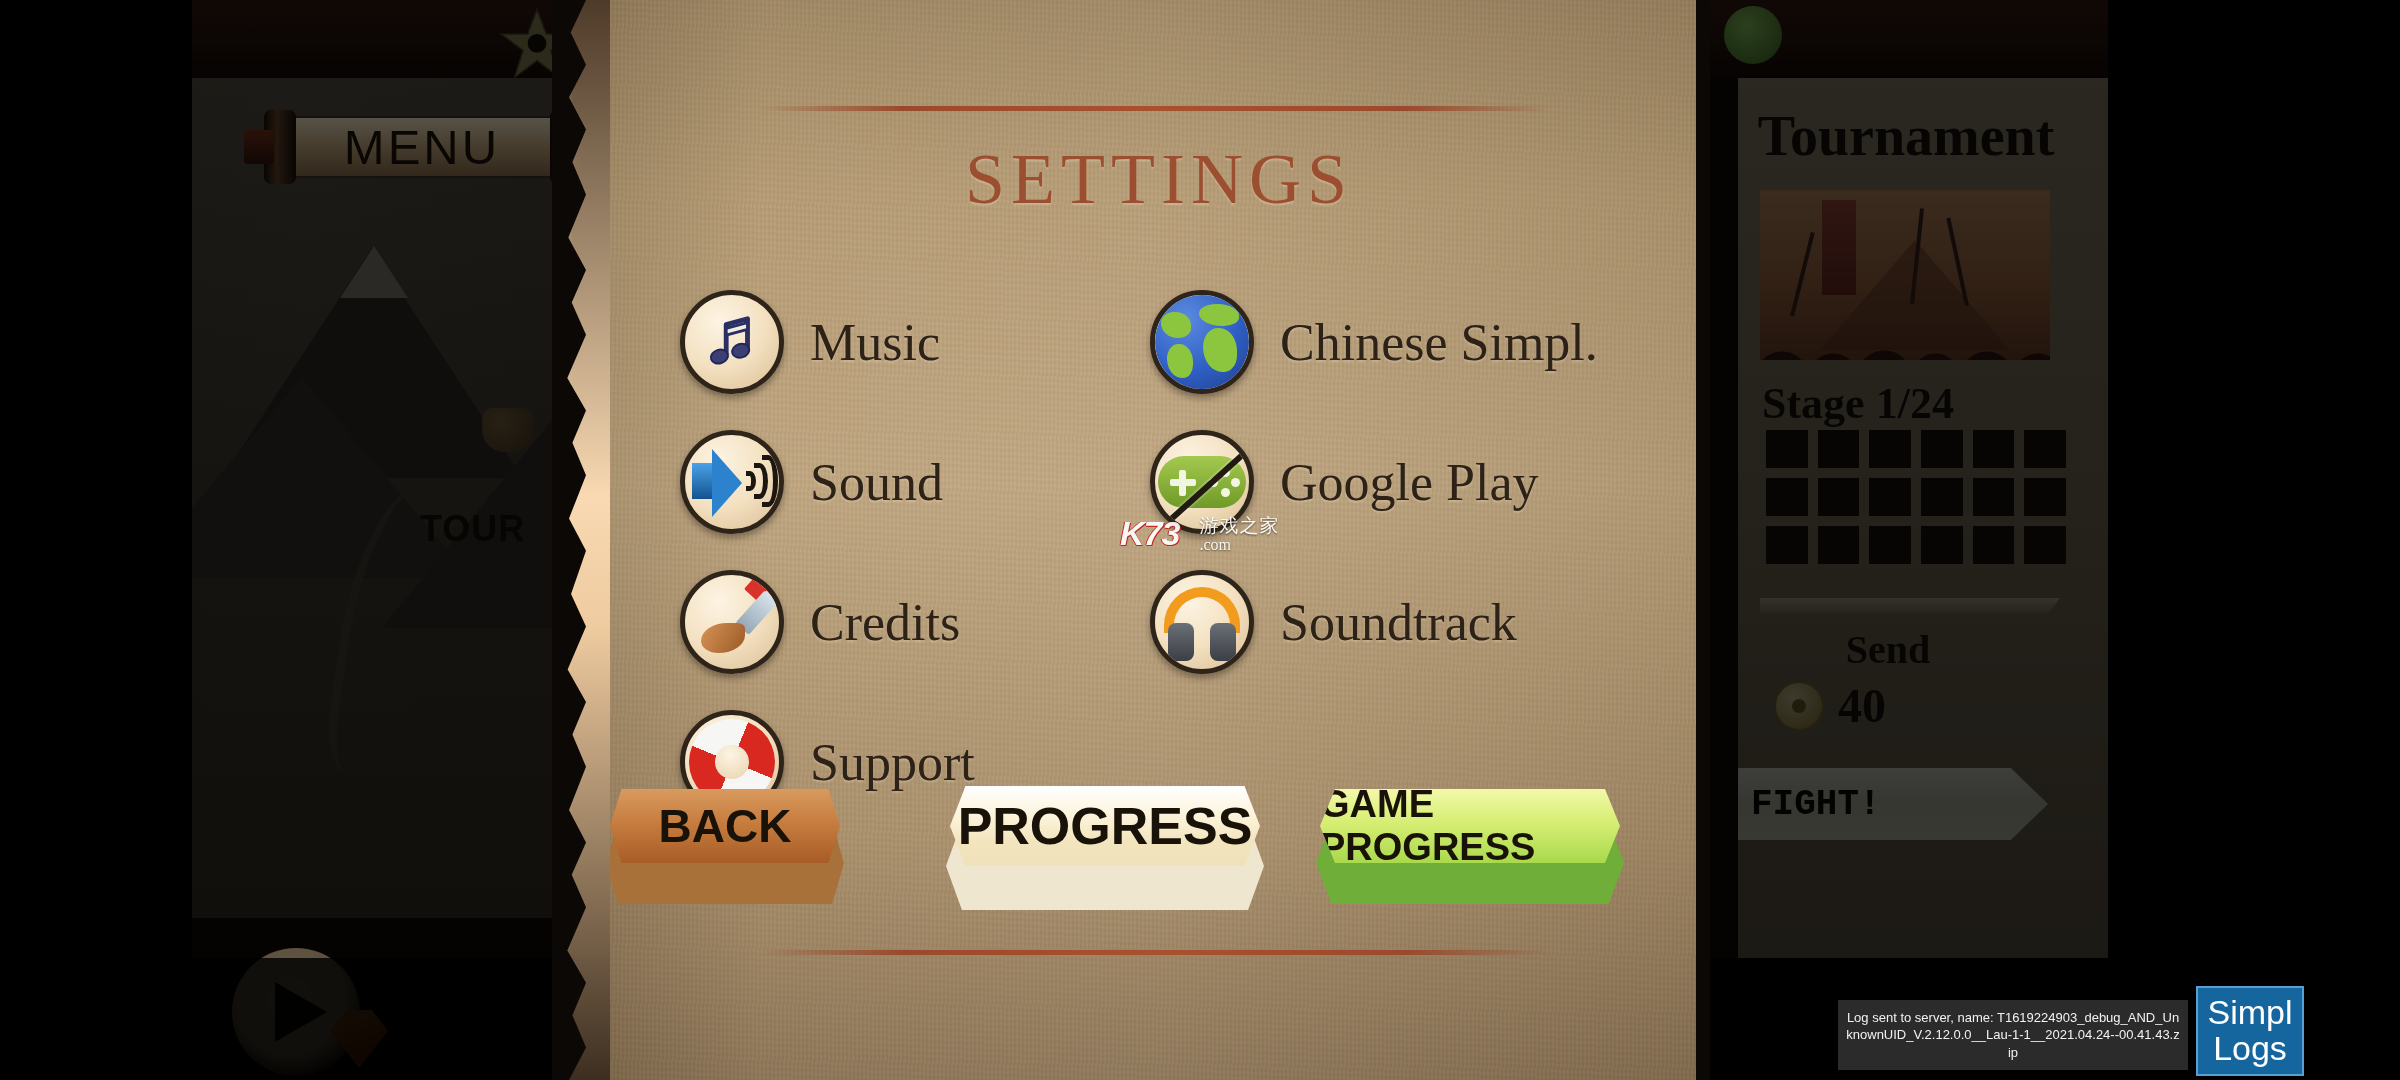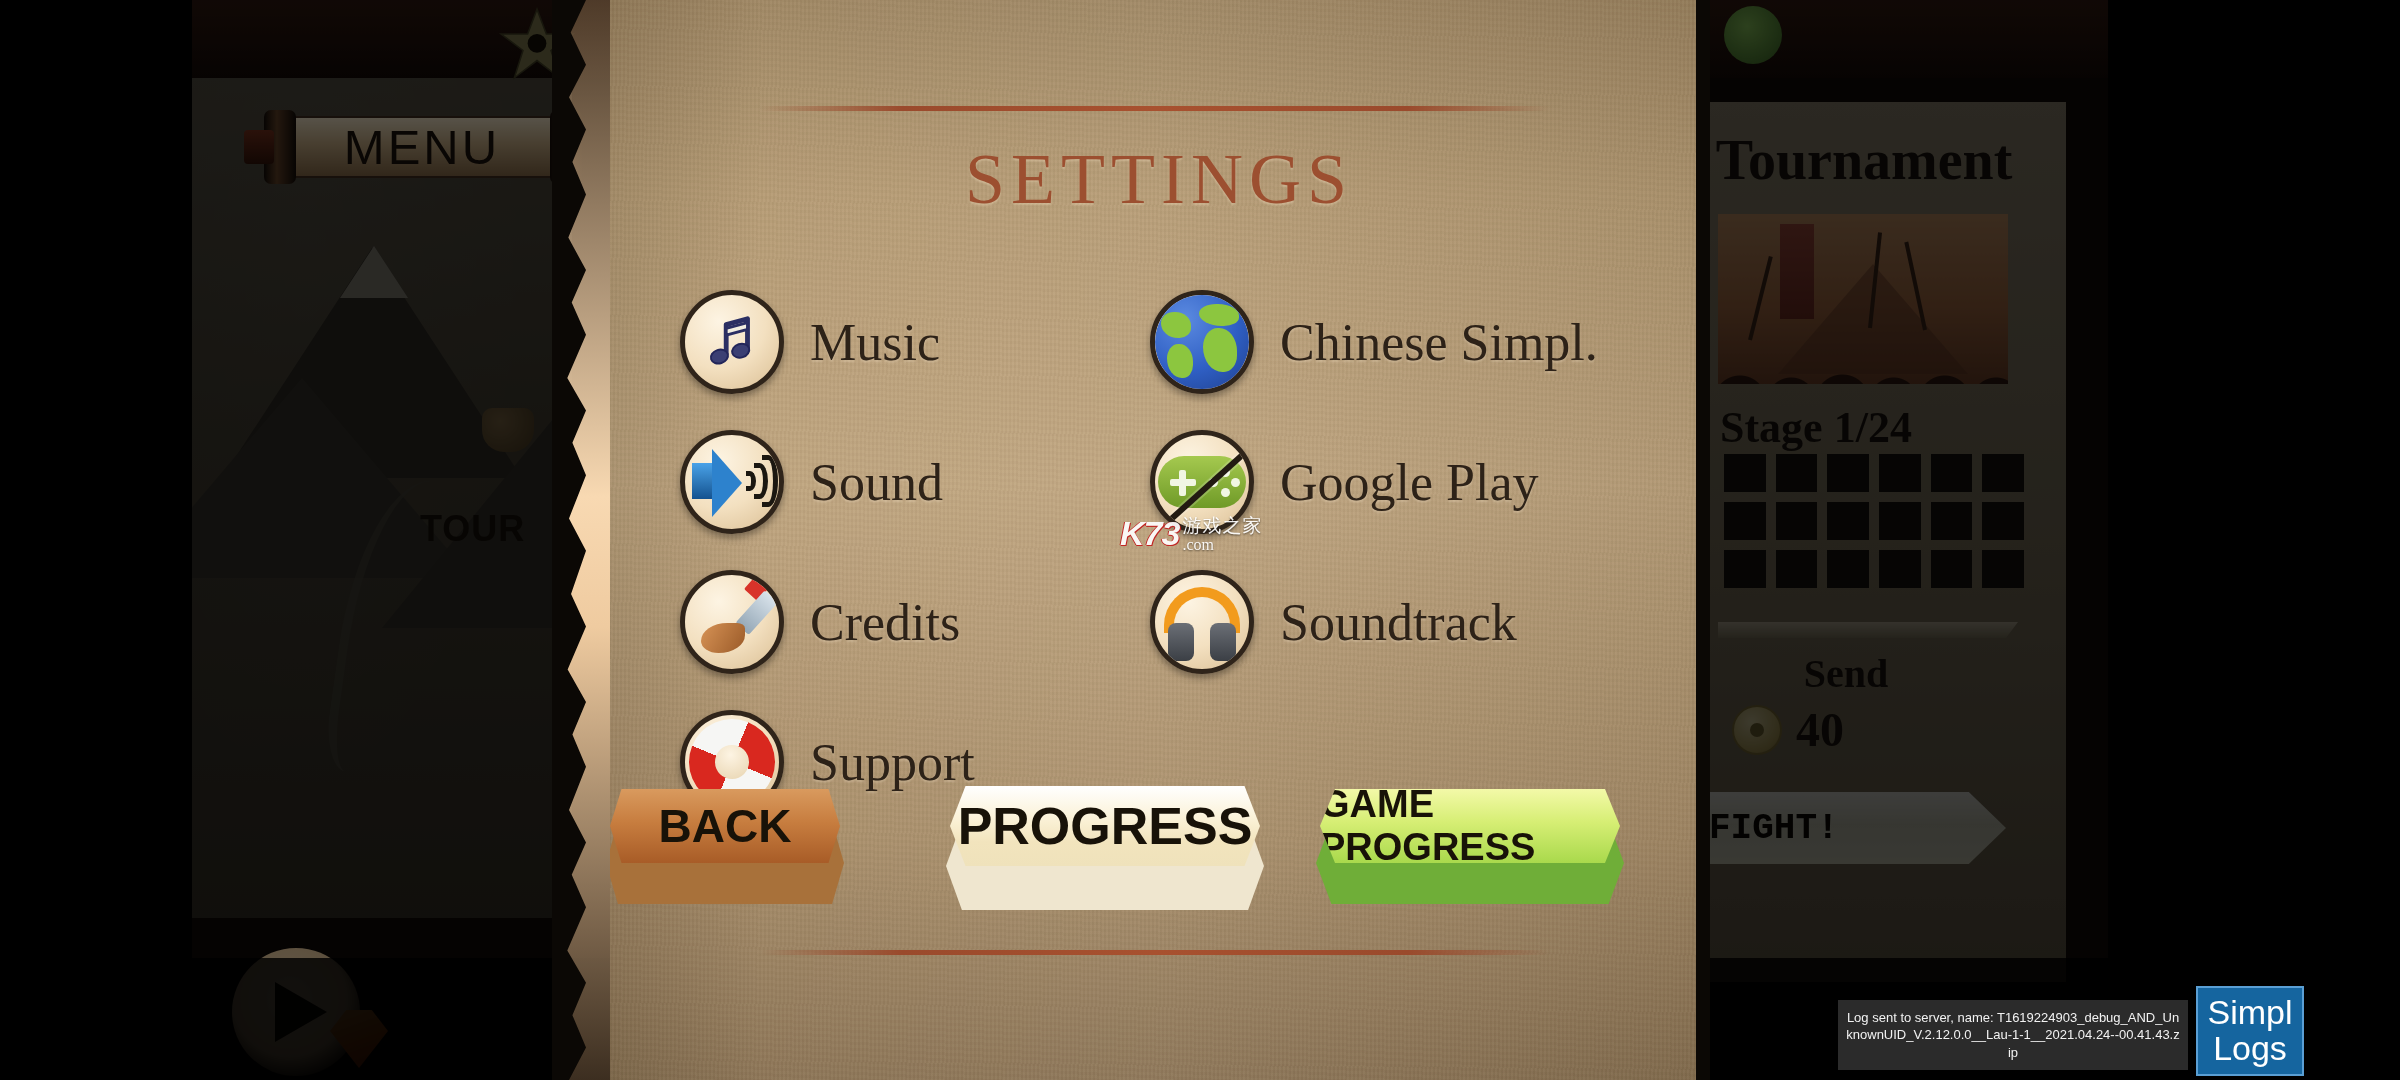--- a/index.html
+++ b/index.html
@@ -94,25 +94,24 @@
     margin-left:10px;
   }
   .gem {
     position:absolute; left:330px; top:1010px; width:58px; height:58px;
     background:linear-gradient(160deg,#ffb04a 0%, #f2741c 45%, #c5380d 100%);
     clip-path:polygon(28% 0%, 72% 0%, 100% 36%, 50% 100%, 0% 36%);
   }
 
   
   .tourn-panel {
-    position:absolute; left:1696px; top:78px; width:370px; height:880px;
+    position:absolute; left:1738px; top:78px; width:370px; height:880px;
     background:linear-gradient(180deg,#a4977b 0%, #8d8063 50%, #6d6149 100%);
     filter:brightness(0.66) saturate(0.82);
     overflow:hidden;
-    margin-top:24px;
   }
   .tourn-title {
     position:absolute; left:0; right:0; top:26px; text-align:center;
     font-size:56px; font-weight:bold; color:#1d150d;
     white-space:nowrap; margin-left:-34px;
   }
   .tourn-art {
     position:absolute; left:22px; top:112px; width:290px; height:170px;
     background:linear-gradient(180deg,#e8a367 0%, #c97840 55%, #8c4b28 100%);
     overflow:hidden;
@@ -339,21 +338,21 @@
     background:linear-gradient(180deg,#f3f9a8 0%, #d6ee74 45%, #a9d94c 100%);
   }
   .btn-prog-outer {
     position:absolute; left:706px; top:-4px; width:308px; height:82px;
     background:#6fae38; clip-path:polygon(5% 0, 95% 0, 100% 50%, 95% 100%, 5% 100%, 0 50%);
   }
 
   
   .watermark {
     position:absolute; left:1120px; top:514px; z-index:20;
-    display:flex; align-items:flex-end; gap:3px; opacity:.92;
+    display:flex; align-items:flex-end; gap:20px; opacity:.92;
   }
   .wm-k73 {
     font-family:"Liberation Sans", sans-serif; font-weight:bold; font-style:italic;
     font-size:34px; color:#ffffff;
     text-shadow:1px 1px 0 #c11d1d, -1px 0 0 #c11d1d, 0 1px 0 #c11d1d;
     letter-spacing:-1px;
   }
   .wm-cn { display:flex; flex-direction:column; line-height:1; }
   .wm-cn .cn { font-size:19px; color:#fff; letter-spacing:1px; text-shadow:0 1px 2px rgba(0,0,0,.6); }
   .wm-cn .dom { font-size:16px; color:#fff; text-shadow:0 1px 2px rgba(0,0,0,.6); margin-top:2px; }

